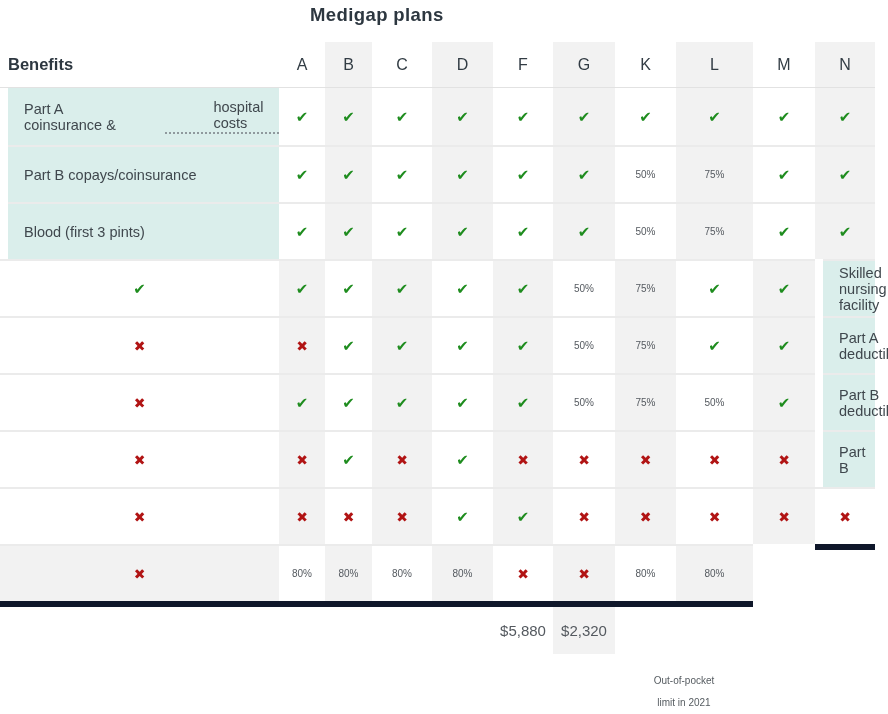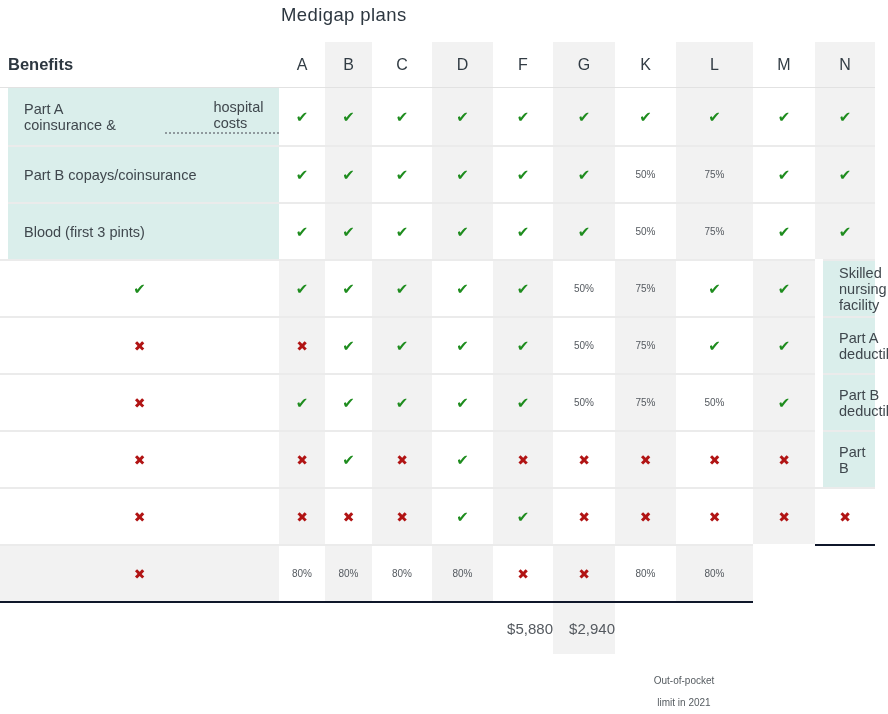--- a/index.html
+++ b/index.html
@@ -4,22 +4,22 @@
 <style>
   html,body{margin:0;padding:0;background:#fff;}
   .page{
     position:relative;
     width:888px;height:714px;
     background:#fff;
     font-family:"Liberation Sans","DejaVu Sans",sans-serif;
     overflow:hidden;
   }
   .title{
-    position:absolute;top:4px;left:281px;
-    font-size:18.5px;font-weight:400;letter-spacing:.4px;
+    position:absolute;top:4px;left:310px;
+    font-size:18.5px;font-weight:700;letter-spacing:.4px;
     color:#2d3740;
   }
   .grid{
     position:absolute;top:42px;left:0;
     display:grid;
     grid-template-columns:279px 46px 47px 60px 61px 60px 62px 61px 77px 62px 60px;
   }
   .cell{
     display:flex;align-items:center;justify-content:center;
     box-sizing:border-box;
@@ -36,21 +36,21 @@
     justify-content:flex-start;padding-left:16px;
     font-size:14.5px;color:#3f474d;gap:31px;
   }
   .term{
     border-bottom:2px dotted #8f999d;
     padding-bottom:1px;margin-left:10px;padding-left:48px;
   }
   .check{font-size:15px;font-weight:700;line-height:1;}
   .cross{font-size:14px;font-weight:700;line-height:1;}
   .pct{font-size:10px;color:#54595f;}
-  .foot{height:53px;border-top:2px solid #0f172a;justify-content:flex-end;}
+  .foot{height:53px;border-top:6px solid #0f172a;}
   .foot-label{height:53px;}
   .money{font-size:15px;color:#54595f;}
   .note{
     position:absolute;top:670px;left:684px;
     transform:translateX(-50%);
     text-align:center;font-size:10px;line-height:22px;color:#565c61;
     white-space:nowrap;
   }
 </style>
 </head>
@@ -367,21 +367,21 @@
       <div class="cell foot"></div>
       <div class="cell foot"></div>
       <div class="cell foot"></div>
       <div class="cell foot"></div>
       <div class="cell foot"></div>
       <div class="cell foot"></div>
       <div class="cell foot">
         <span class="money">$5,880</span>
       </div>
       <div class="cell foot stripe">
-        <span class="money">$2,940</span>
+        <span class="money">$2,320</span>
       </div>
       <div class="cell foot"></div>
       <div class="cell foot"></div>
     </div>
   <div class="note">
     <div>Out-of-pocket</div>
     <div>limit in 2021</div>
   </div>
 </div>
 

